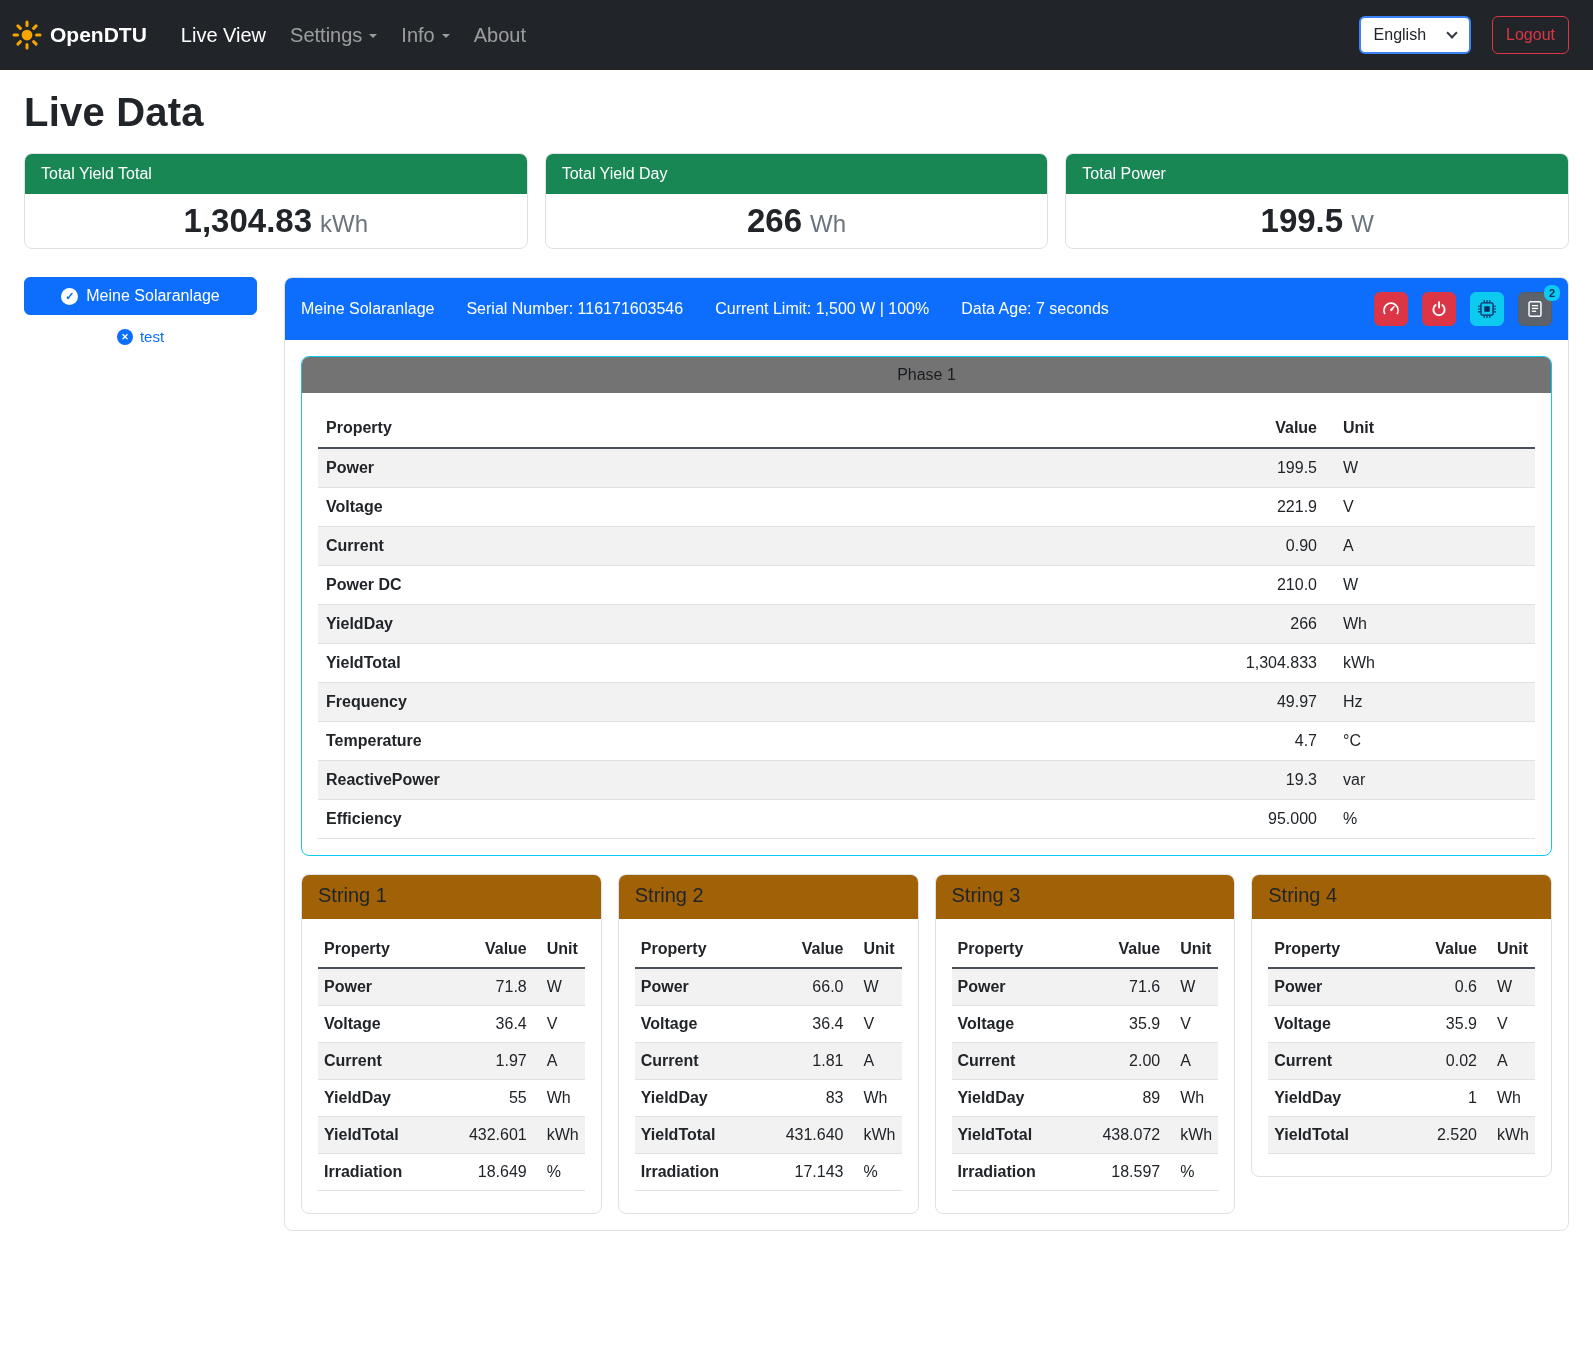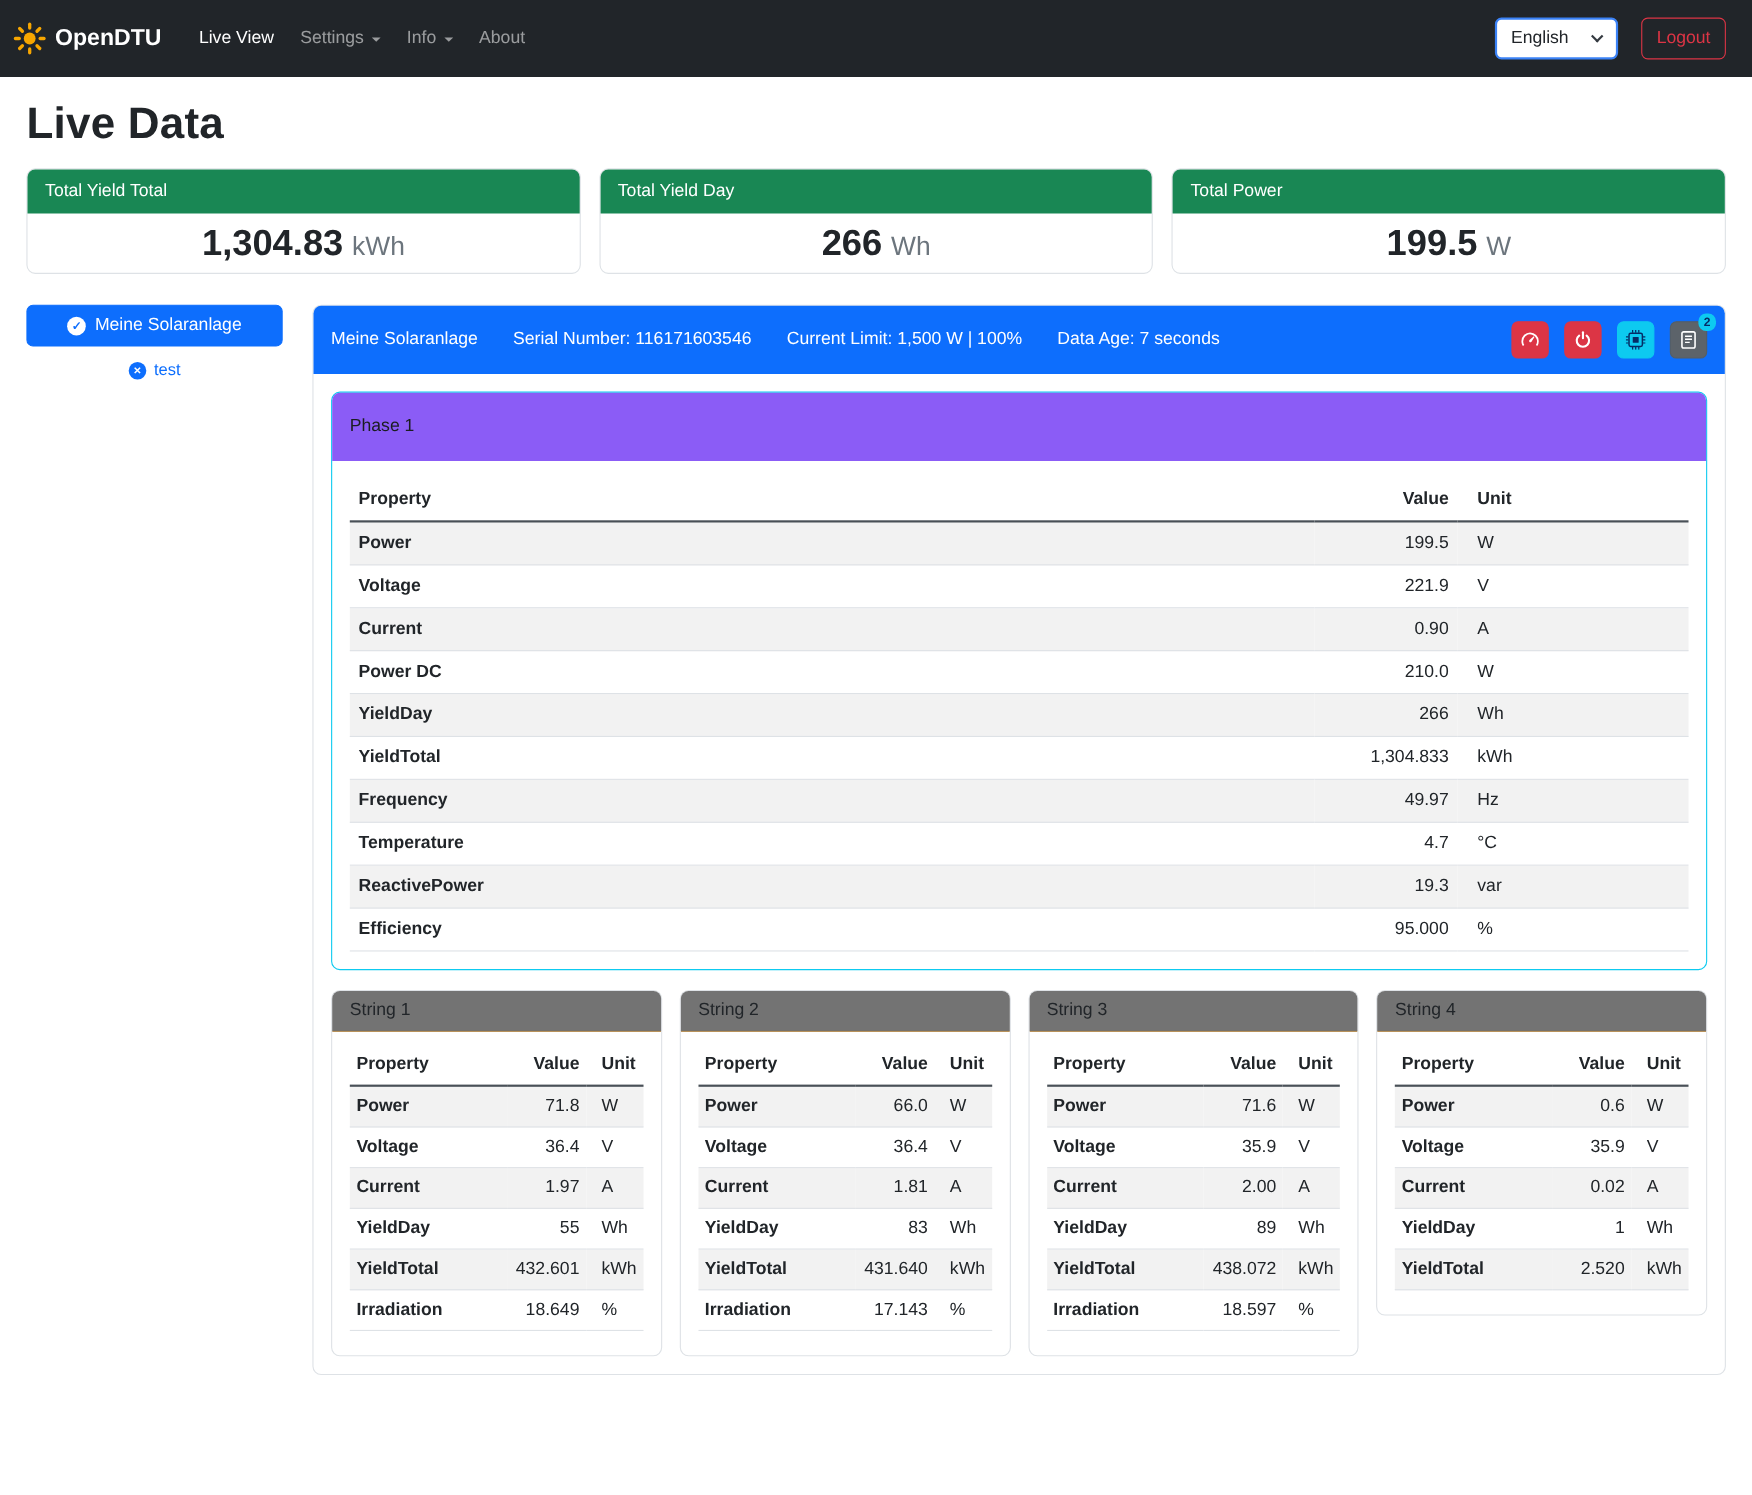--- a/index.html
+++ b/index.html
@@ -13,21 +13,21 @@
   
   .navbar {
     background: #212529;
     height: 70px;
     display: flex;
     align-items: center;
     padding: 0 24px 0 12px;
   }
   .brand { display: flex; align-items: center; gap: 8px; color: #fff; font-size: 21px; font-weight: 700; margin-right: 22px; cursor: pointer; }
   .nav-links { display: flex; align-items: center; }
-  .nav-link { color: rgba(255,255,255,.55); font-size: 16px; padding: 8px 12px; display: flex; align-items: center; gap: 7px; cursor: pointer; text-decoration: none; }
+  .nav-link { color: rgba(255,255,255,.55); font-size: 20px; padding: 8px 12px; display: flex; align-items: center; gap: 7px; cursor: pointer; text-decoration: none; }
   .nav-link.active { color: #fff; }
   .caret { width: 0; height: 0; border-left: 4px solid transparent; border-right: 4px solid transparent; border-top: 4px solid rgba(255,255,255,.55); margin-top: 2px; }
   .nav-right { margin-left: auto; display: flex; gap: 21px; align-items: center; }
   .lang-select { background: #fff; border: 2px solid #3b82f6; border-radius: 6px; height: 38px; padding: 0 13px; display: flex; align-items: center; gap: 22px; font-size: 16px; cursor: pointer; }
   .chev { width: 8px; height: 8px; border-right: 2px solid #343a40; border-bottom: 2px solid #343a40; transform: rotate(45deg); margin-top: -4px; }
   .logout-btn { background: transparent; border: 1px solid #dc3545; color: #dc3545; border-radius: 6px; height: 38px; padding: 0 13px; font-size: 16px; font-family: inherit; cursor: pointer; }
   
   .page { padding: 14px 24px 24px; }
   .page-title { font-size: 40px; font-weight: 700; margin: 6px 0 18px; letter-spacing: .2px; }
   .summary-row { display: grid; grid-template-columns: repeat(3, 1fr); gap: 17px; margin-bottom: 28px; }
@@ -49,35 +49,35 @@
   .info-items { display: flex; gap: 32px; align-items: center; flex-wrap: wrap; }
   .icon-buttons { margin-left: auto; display: flex; gap: 14px; }
   .icon-btn { width: 34px; height: 34px; border-radius: 6px; border: 1px solid transparent; display: flex; align-items: center; justify-content: center; cursor: pointer; position: relative; padding: 0; }
   .icon-btn.danger { background: #dc3545; border-color: #dc3545; }
   .icon-btn.cpu { background: #0dcaf0; border-color: #0dcaf0; }
   .icon-btn.journal { background: #5c636a; border-color: #565e64; }
   .event-badge { position: absolute; top: -8px; right: -9px; background: #0dcaf0; color: #052c65; font-size: 11px; font-weight: 700; padding: 2px 5px; border-radius: 7px; line-height: 1.1; }
   .main-body { padding: 16px; }
   
   .phase-card { border: 1px solid #0dcaf0; border-radius: 8px; margin-bottom: 18px; }
-  .phase-header { background: #8b5cf6; color: #1a1d20; padding: 22px 16px; font-size: 16px; border-radius: 7px 7px 0 0; }
+  .phase-header { background: #737373; color: #1a1d20; padding: 9px 16px; font-size: 16px; border-radius: 7px 7px 0 0; text-align: center; }
   .phase-body { padding: 16px; }
   
   table.data-table { width: 100%; border-collapse: collapse; font-size: 16px; }
   .data-table th, .data-table td { padding: 10px 8px; border-bottom: 1px solid #dee2e6; text-align: left; vertical-align: middle; }
   .data-table thead th { border-bottom: 2px solid #495057; font-weight: 700; }
   .data-table tbody tr:nth-child(odd) { background: #f2f2f2; }
   .col-prop { font-weight: 700; }
   th.col-val, td.col-val { text-align: right; }
   .phase-table th.col-val, .phase-table td.col-val { width: 130px; }
   .phase-table th.col-unit, .phase-table td.col-unit { width: 210px; padding-left: 18px; }
   
   .string-cards { display: grid; grid-template-columns: repeat(4, 1fr); gap: 16px; align-items: start; }
   .string-card { border: 1px solid #dee2e6; border-radius: 8px; background: #fff; }
-  .string-card .card-header { background: #737373; border-bottom: 1px solid #a16207; padding: 9px 16px; font-size: 16px; border-radius: 7px 7px 0 0; }
+  .string-card .card-header { background: #a16207; border-bottom: 3px solid #a16207; padding: 9px 16px; font-size: 20px; border-radius: 7px 7px 0 0; }
   .string-card .card-body { padding: 12px 16px 22px; }
   .string-table { font-size: 15px; }
   .string-table th, .string-table td { padding: 9px 6px; }
   .string-table th.col-unit, .string-table td.col-unit { width: 48px; padding-left: 14px; }
   .string-table th.col-val, .string-table td.col-val { width: 72px; }
 </style>
 </head>
 <body>
 
 <header class="navbar">

